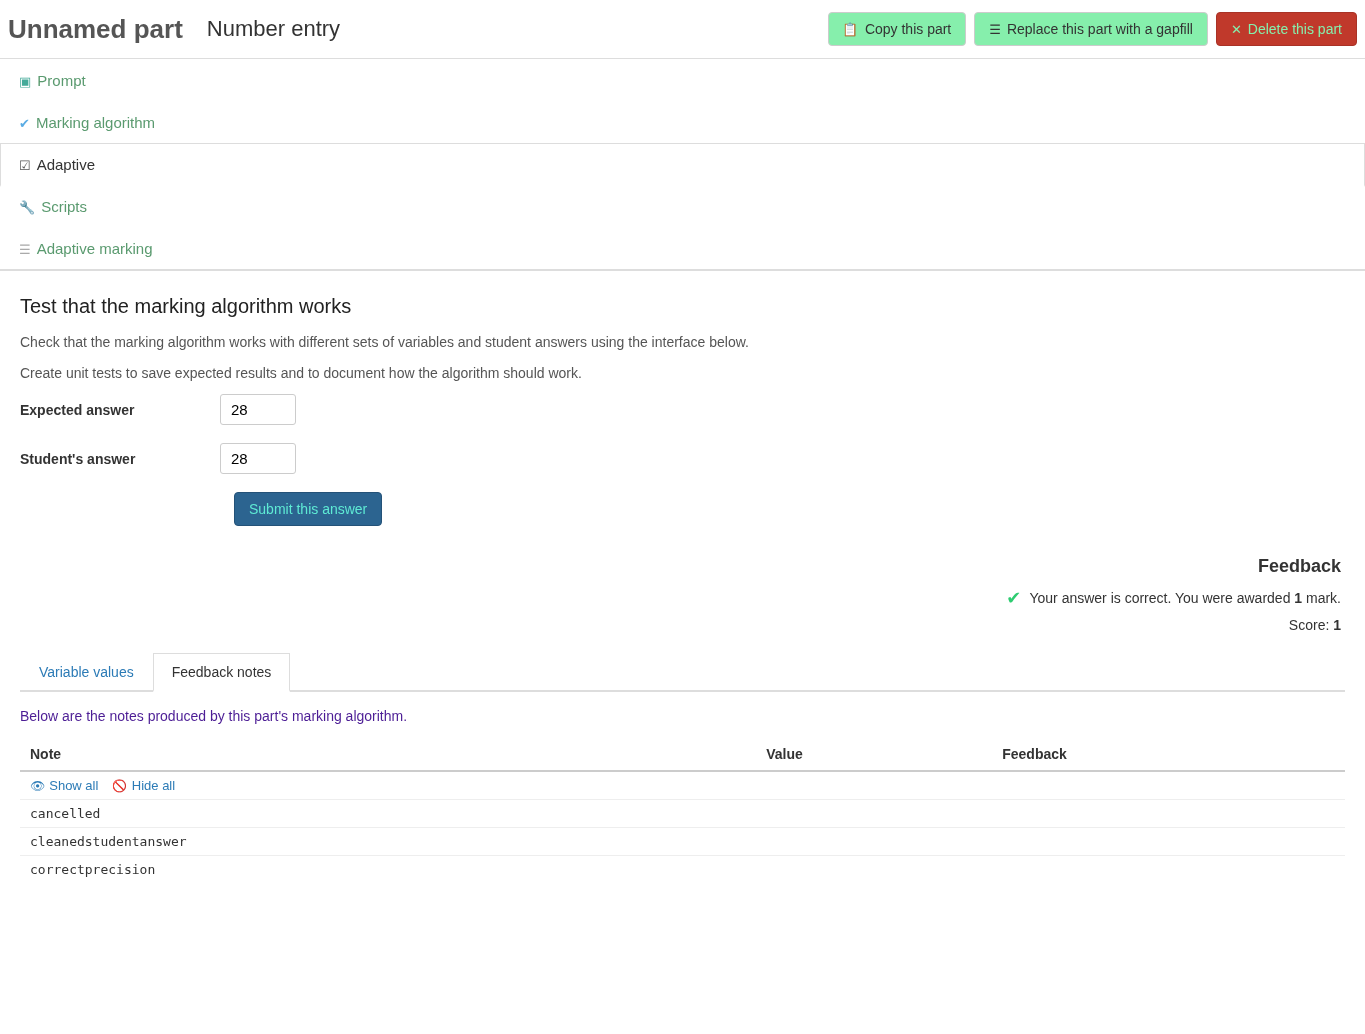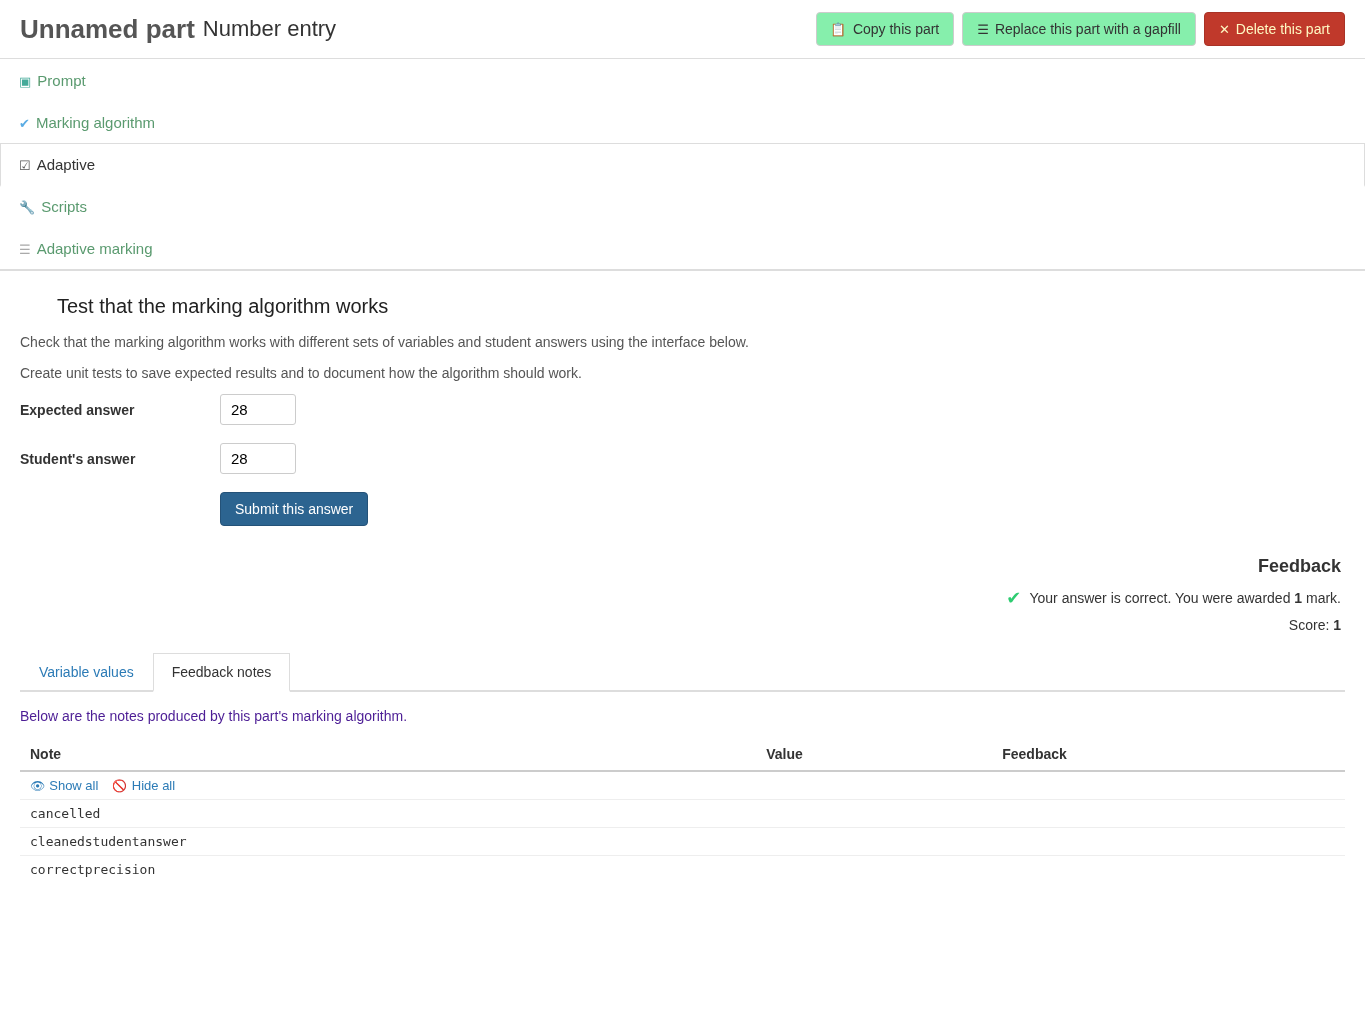--- a/index.html
+++ b/index.html
@@ -2,22 +2,23 @@
 <html><head>
   <meta charset="utf-8">
   <style>
     * { box-sizing: border-box; margin: 0; padding: 0; }
     body { font-family: Arial, sans-serif; font-size: 14px; color: #333; background: #fff; }
 
     
     .top-bar {
       display: flex;
       align-items: center;
-      padding: 12px 20px;
+      padding: 12px 8px;
       border-bottom: 1px solid #ddd;
+      gap: 16px;
     }
     .part-title {
       font-size: 26px;
       font-weight: bold;
       color: #555;
       margin-right: 8px;
     }
     .part-type {
       font-size: 22px;
       color: #333;
@@ -36,27 +37,28 @@
       font-size: 14px;
       border: 1px solid #ccc;
       border-radius: 4px;
       cursor: pointer;
       background: #86efac;
       color: #333;
       white-space: nowrap;
     }
     .btn-danger {
       background: #c0392b;
-      color: #fef9c3;
+      color: #86efac;
       border-color: #a93226;
     }
     .btn-primary {
       background: #2c6490;
-      color: #ffffff;
+      color: #5eead4;
       border-color: #245278;
+      margin-left: 14px;
     }
 
     
     .tabs {
       display: flex;
       border-bottom: 2px solid #ddd;
       margin: 0;
       padding: 0 0;
       flex-direction: column;
     }
@@ -82,21 +84,20 @@
 
     
     .content {
       padding: 24px 20px;
     }
     .section-title {
       font-size: 20px;
       font-weight: normal;
       margin-bottom: 14px;
       color: #222;
-      margin-left: 37px;
     }
     .description {
       color: #555;
       margin-bottom: 10px;
       font-size: 14px;
       line-height: 1.5;
     }
 
     
     .form-group {

